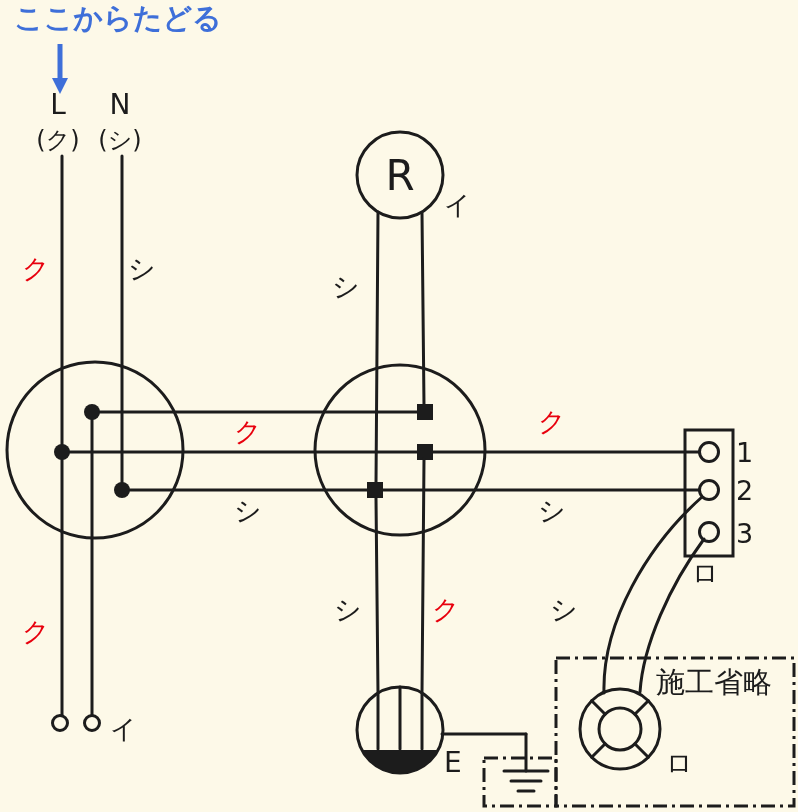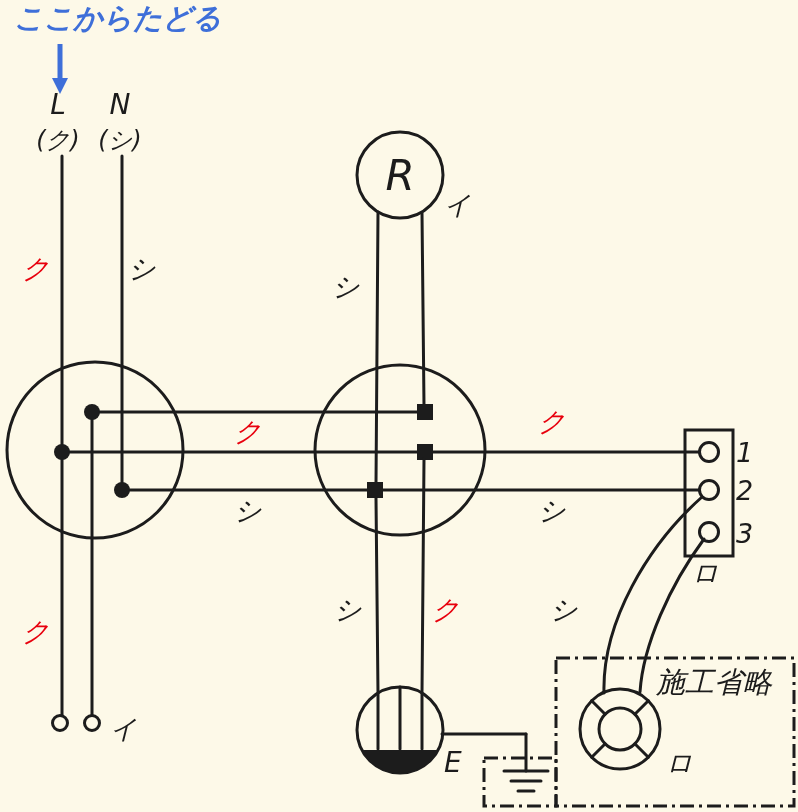--- a/index.html
+++ b/index.html
@@ -1,16 +1,16 @@
 <!DOCTYPE html>
 <html><head>
 <meta charset="utf-8">
 <style>
   html, body { margin: 0; padding: 0; background: #fdf9e8; }
-  .stage { width: 798px; height: 812px; position: relative; font-style: italic; }
+  .stage { width: 798px; height: 812px; position: relative; }
   svg { display: block; }
   text { font-family: "DejaVu Sans", sans-serif; fill: #1c1c1c; }
   .red  { fill: #e8000d; }
   .blue { fill: #3e6fd9; font-weight: bold; }
   .wire    { stroke: #1c1c1c; stroke-width: 3; fill: none; stroke-linecap: round; }
   .outline { stroke: #1c1c1c; stroke-width: 3; fill: none; }
   .fillbg  { fill: #fdf9e8; stroke: #1c1c1c; stroke-width: 3; }
   .dot     { fill: #1c1c1c; stroke: none; }
   .sq      { fill: #1c1c1c; stroke: none; }
   .dashdot { stroke: #1c1c1c; stroke-width: 3; fill: none; stroke-dasharray: 14 5 3 5; }

